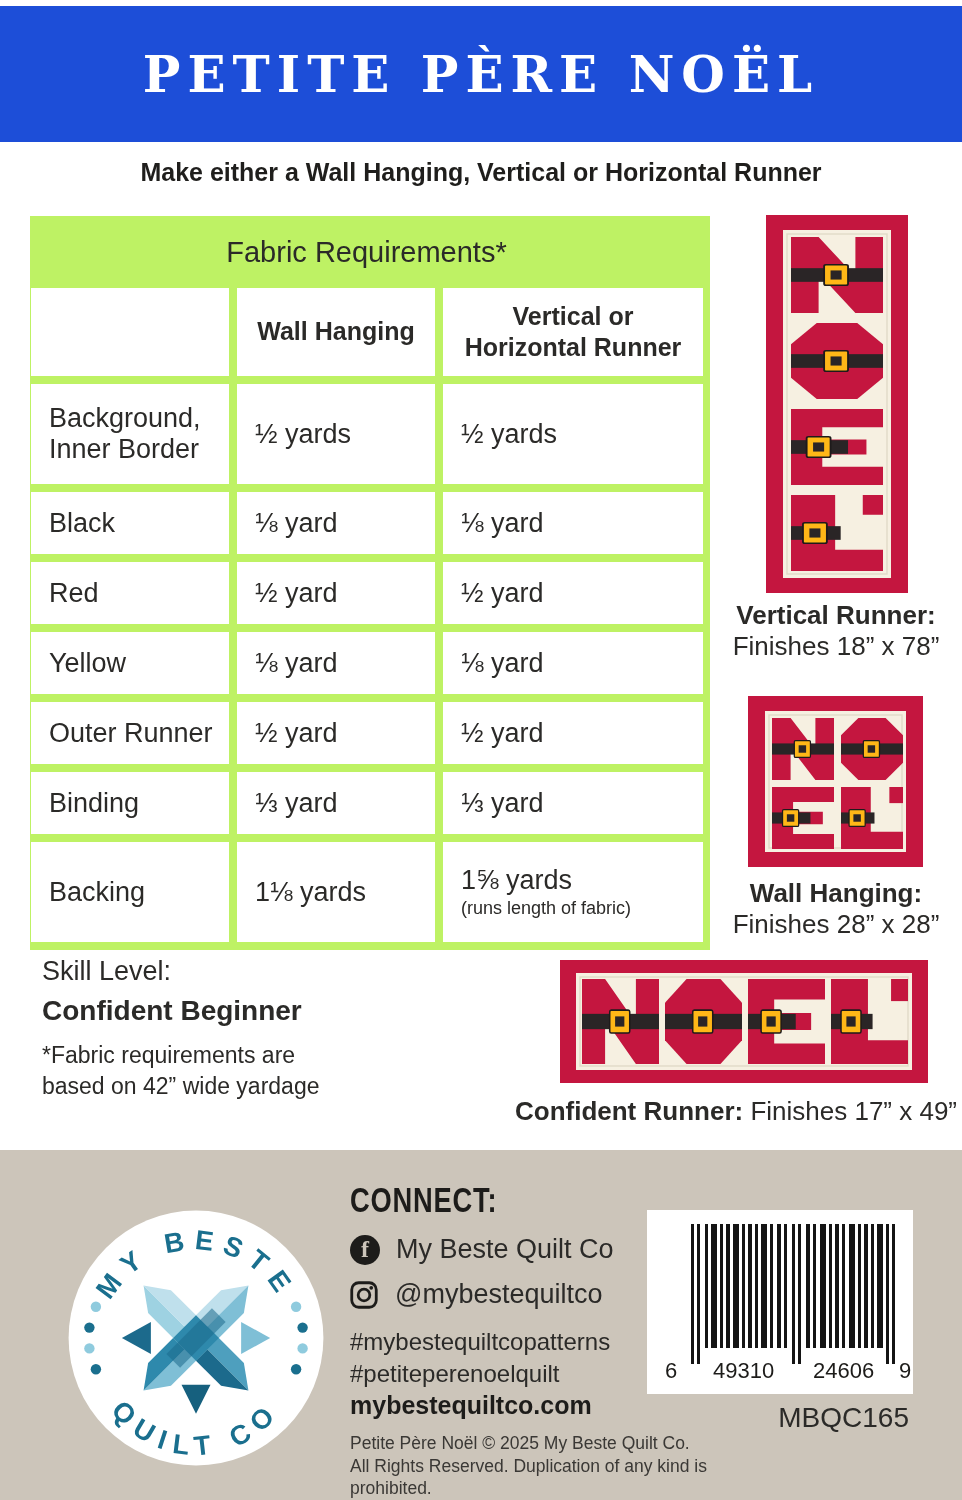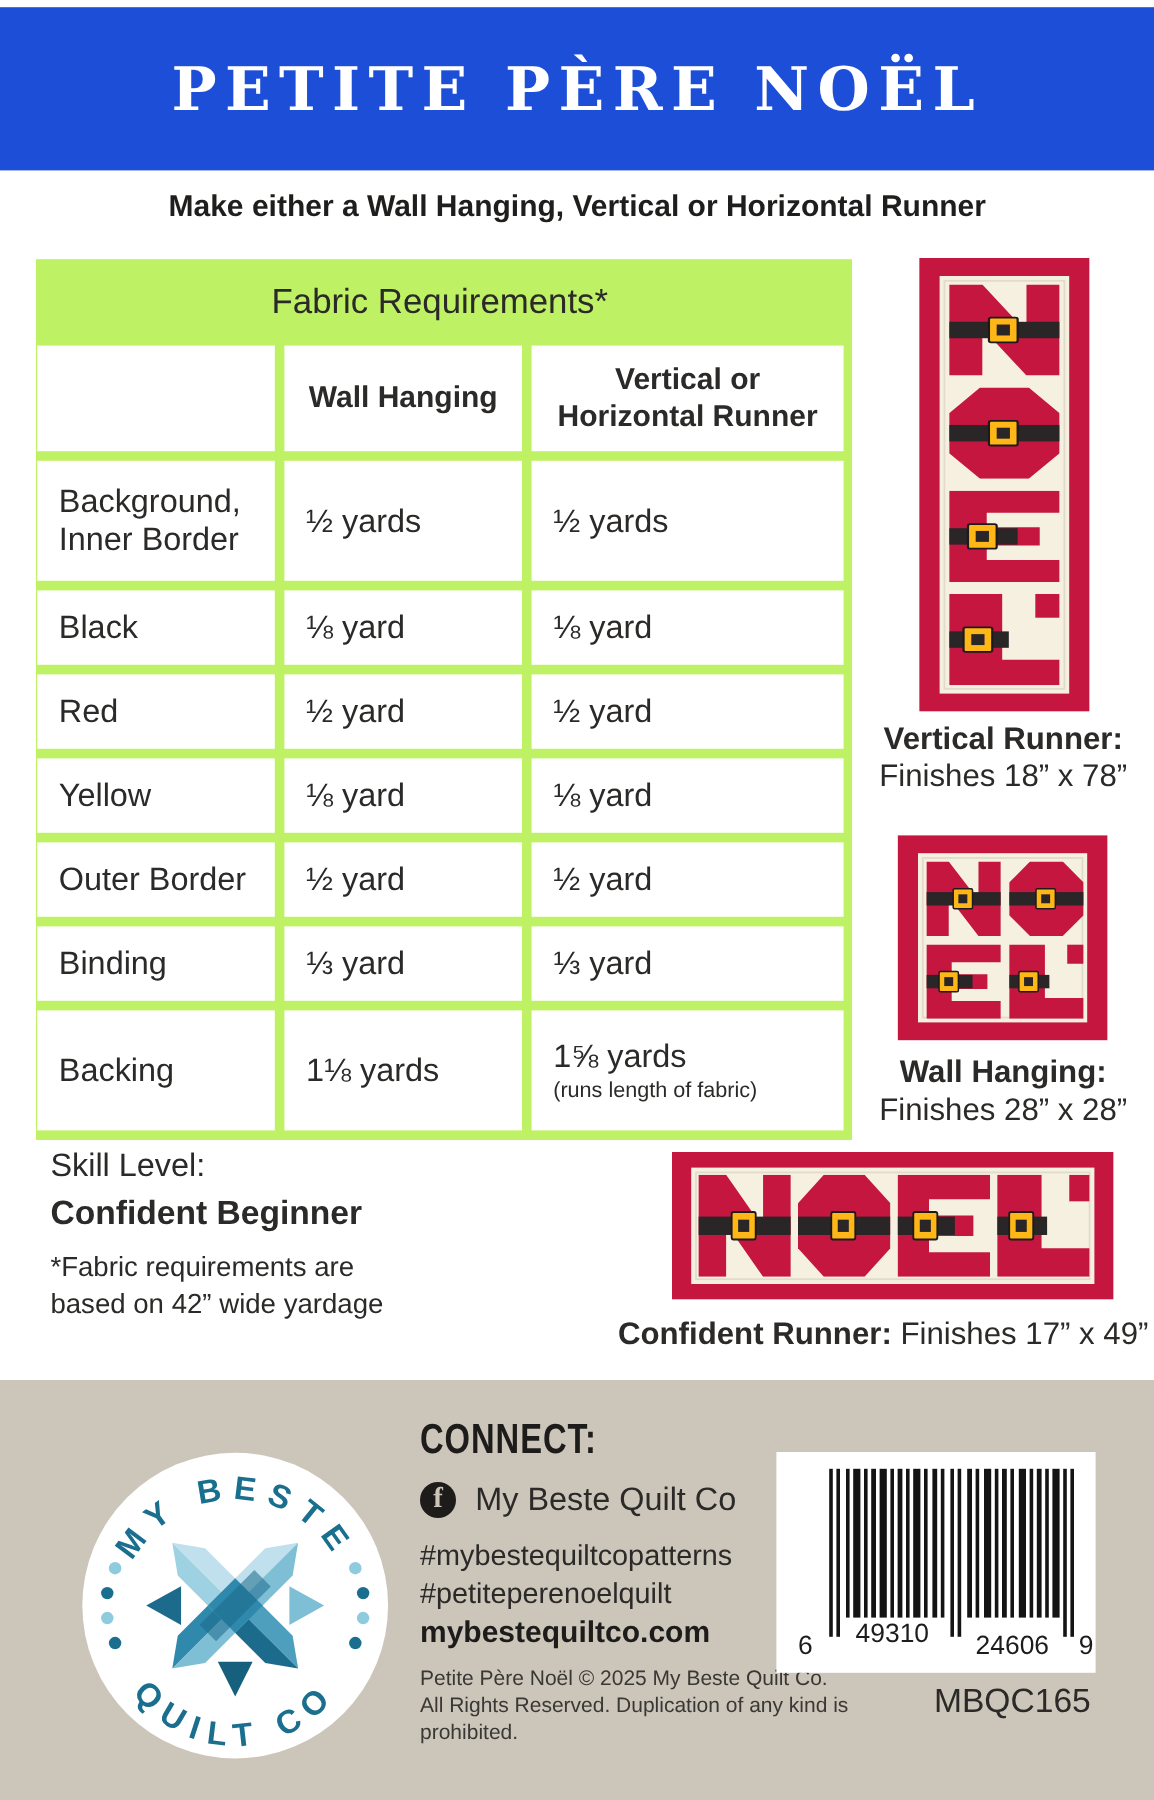--- a/index.html
+++ b/index.html
@@ -113,21 +113,21 @@
       <div class="cell">⅛ yard</div>
 
       <div class="cell">Red</div>
       <div class="cell">½ yard</div>
       <div class="cell">½ yard</div>
 
       <div class="cell">Yellow</div>
       <div class="cell">⅛ yard</div>
       <div class="cell">⅛ yard</div>
 
-      <div class="cell">Outer Border</div>
+      <div class="cell">Outer Runner</div>
       <div class="cell">½ yard</div>
       <div class="cell">½ yard</div>
 
       <div class="cell">Binding</div>
       <div class="cell">⅓ yard</div>
       <div class="cell">⅓ yard</div>
 
       <div class="cell">Backing</div>
       <div class="cell">1⅛ yards</div>
       <div class="cell">
@@ -258,20 +258,28 @@
       <text font-family="Liberation Sans, sans-serif" font-weight="bold" font-size="10.5" letter-spacing="3.4" fill="#1a6f8e">
         <textPath href="#arcBot" startOffset="50%" text-anchor="middle">QUILT CO</textPath>
       </text>
     </svg>
 
     <div class="connect">
       <div class="connect-h">CONNECT:</div>
       <div class="soc-row">
         <span class="fb-ic">f</span>
         <span>My Beste Quilt Co</span>
+      </div>
+      <div class="soc-row">
+        <svg class="ig-ic" viewBox="0 0 24 24">
+          <rect x="1.5" y="1.5" width="21" height="21" rx="6" fill="none" stroke="#1d1c1a" stroke-width="2.4"></rect>
+          <circle cx="12" cy="12" r="5" fill="none" stroke="#1d1c1a" stroke-width="2.4"></circle>
+          <circle cx="18.2" cy="5.8" r="1.6" fill="#1d1c1a"></circle>
+        </svg>
+        <span>@mybestequiltco</span>
       </div>
       <div class="hashtags">
         <div>#mybestequiltcopatterns</div>
         <div>#petiteperenoelquilt</div>
       </div>
       <div class="site">mybestequiltco.com</div>
       <div class="copyright">
         <div>Petite Père Noël © 2025 My Beste Quilt Co.</div>
         <div>All Rights Reserved. Duplication of any kind is prohibited.</div>
       </div>
@@ -305,19 +313,19 @@
           <rect x="202" y="14" width="6" height="124"></rect>
             <rect x="211" y="14" width="3" height="124"></rect>
           <rect x="217" y="14" width="4" height="124"></rect>
             <rect x="224" y="14" width="3" height="124"></rect>
           <rect x="230" y="14" width="6" height="124"></rect>
           <rect x="239" y="14" width="3" height="140"></rect>
             <rect x="245" y="14" width="3" height="140"></rect>
         </g>
       </svg>
       <span class="bc-digit" style="left:18px;top:148px">6</span>
-      <span class="bc-digit" style="left:66px;top:138px">49310</span>
+      <span class="bc-digit" style="left:66px;top:148px">49310</span>
       <span class="bc-digit" style="left:166px;top:148px">24606</span>
       <span class="bc-digit" style="left:252px;top:148px">9</span>
     </div>
     <div class="sku">MBQC165</div>
   </div>
 </div>
 
 </body></html>

